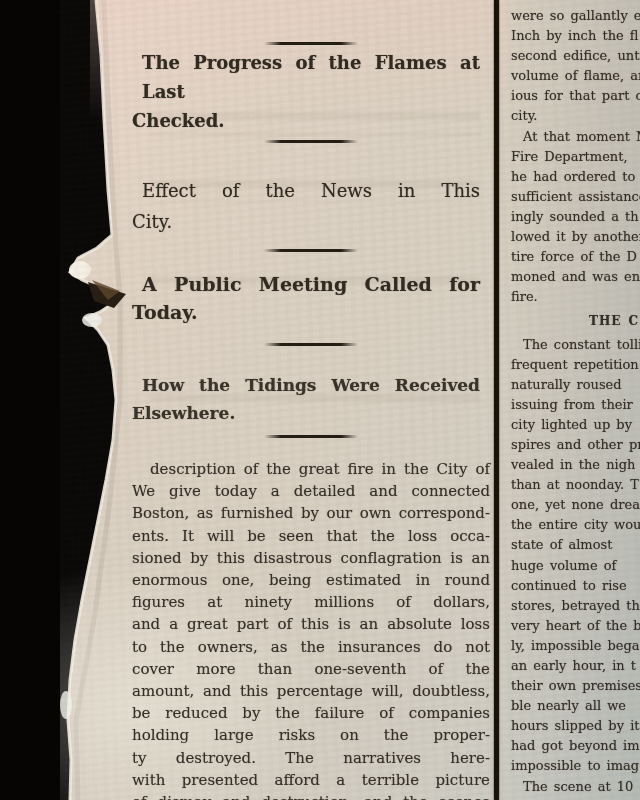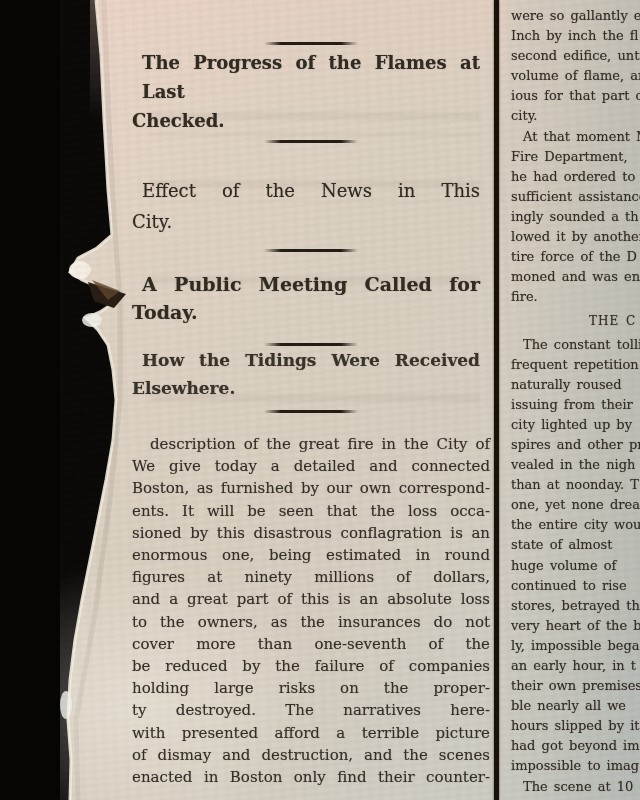--- a/index.html
+++ b/index.html
@@ -47,42 +47,42 @@
   .rule.r2{margin-top:5px;}
   .rule.r3{margin-top:12px;}
   .rule.r4{margin-top:17px;}
   .rule.r5{margin-top:8px;}
   .headline{text-shadow:0 0 1px rgba(50,43,34,.5);}
   .headline .l1{text-align:justify;text-align-last:justify;padding:0 10px;}
   .headline .l2{}
   #headline-1{margin-top:3px;font-size:18px;line-height:29px;font-weight:bold;word-spacing:3px;}
   #headline-2{margin-top:32px;font-size:18px;line-height:31px;font-weight:normal;}
   #headline-3{margin-top:18px;font-size:19px;line-height:28px;font-weight:bold;word-spacing:5px;}
-  #headline-4{font-size:17px;line-height:28px;font-weight:bold;color:#3a332a;word-spacing:2px;}
+  #headline-4{margin-top:25px;font-size:17px;line-height:28px;font-weight:bold;color:#3a332a;word-spacing:2px;}
   #body-text{
     margin-top:20px;font-size:15px;line-height:22.2px;color:#352f27;
     text-shadow:0 0 1px rgba(53,47,39,.4);
   }
   #body-text .tline{text-align:justify;text-align-last:justify;white-space:nowrap;}
   #body-text .tline:first-child{padding-left:18px;}
   
   #column-rule{
     position:absolute;left:494px;top:0;width:5px;height:800px;
     background:#181209;box-shadow:0 0 2px rgba(24,18,9,.8);
   }
   
   #right-col{
     position:absolute;left:511px;top:6px;width:129px;height:794px;overflow:hidden;
     font-size:13px;line-height:20.1px;color:#332d25;
     text-shadow:0 0 1px rgba(51,45,37,.45);word-spacing:2px;
   }
   #right-col .tline{white-space:nowrap;}
   #right-col .indent{padding-left:12px;}
   #right-col .subhead{
-    padding-left:78px;font-weight:normal;font-size:12px;letter-spacing:1px;
+    padding-left:78px;font-weight:bold;font-size:12px;letter-spacing:1px;
     margin-top:4px;margin-bottom:3px;
   }
 </style>
 </head>
 <body>
 
 <div id="scene">
 
   <svg id="paper-svg" width="640" height="800" viewBox="0 0 640 800">
     <defs>
@@ -165,20 +165,21 @@
         <div class="tline">description of the great fire in the City of</div>
         <div class="tline">We give today a detailed and connected</div>
         <div class="tline">Boston, as furnished by our own correspond-</div>
         <div class="tline">ents.  It will be seen that the loss occa-</div>
         <div class="tline">sioned by this disastrous conflagration is an</div>
         <div class="tline">enormous one, being estimated in round</div>
         <div class="tline">figures at ninety millions of dollars,</div>
         <div class="tline">and a great part of this is an absolute loss</div>
         <div class="tline">to the owners, as the insurances do not</div>
         <div class="tline">cover more than one-seventh of the</div>
+        <div class="tline">amount, and this percentage will, doubtless,</div>
         <div class="tline">be reduced by the failure of companies</div>
         <div class="tline">holding large risks on the proper-</div>
         <div class="tline">ty destroyed.  The narratives here-</div>
         <div class="tline">with presented afford a terrible picture</div>
         <div class="tline">of dismay and destruction, and the scenes</div>
         <div class="tline">enacted in Boston only find their counter-</div>
       </div>
   </div>
 
   <div id="column-rule"></div>

